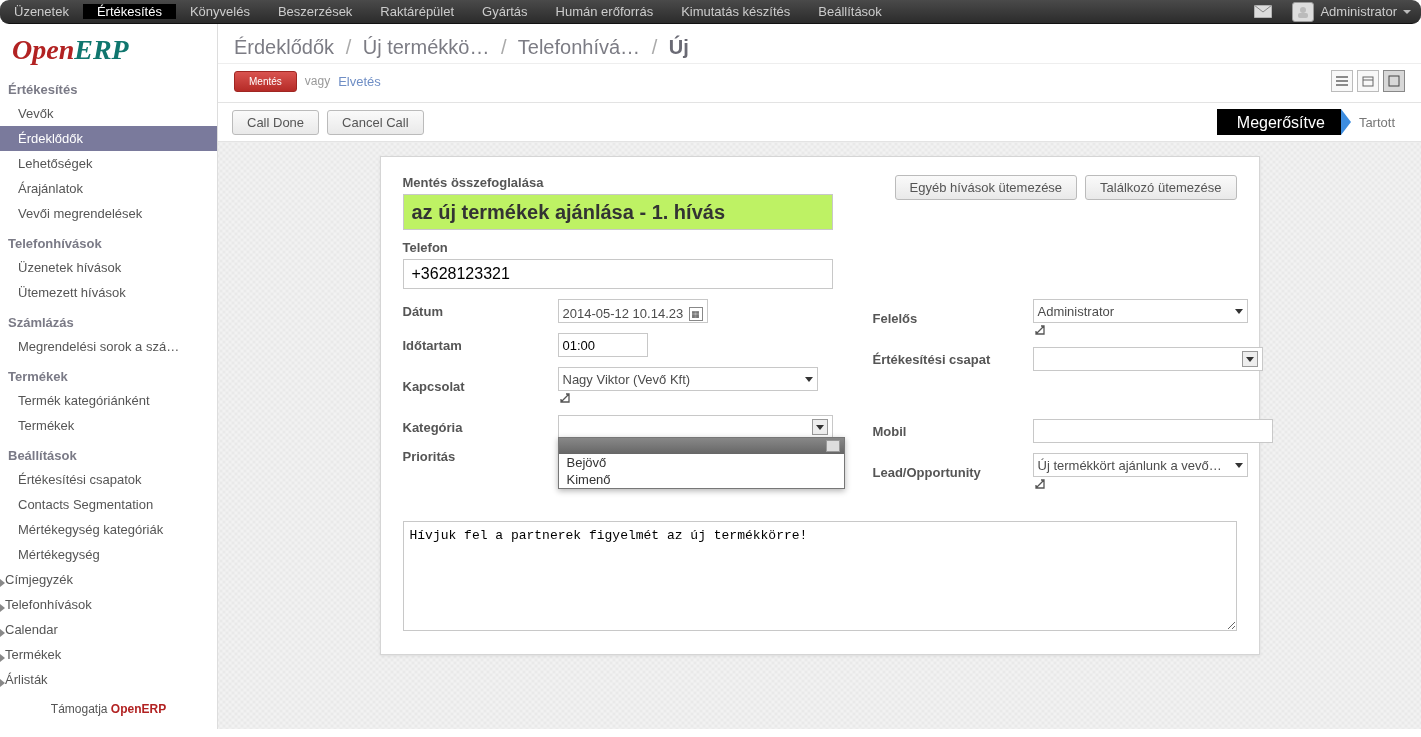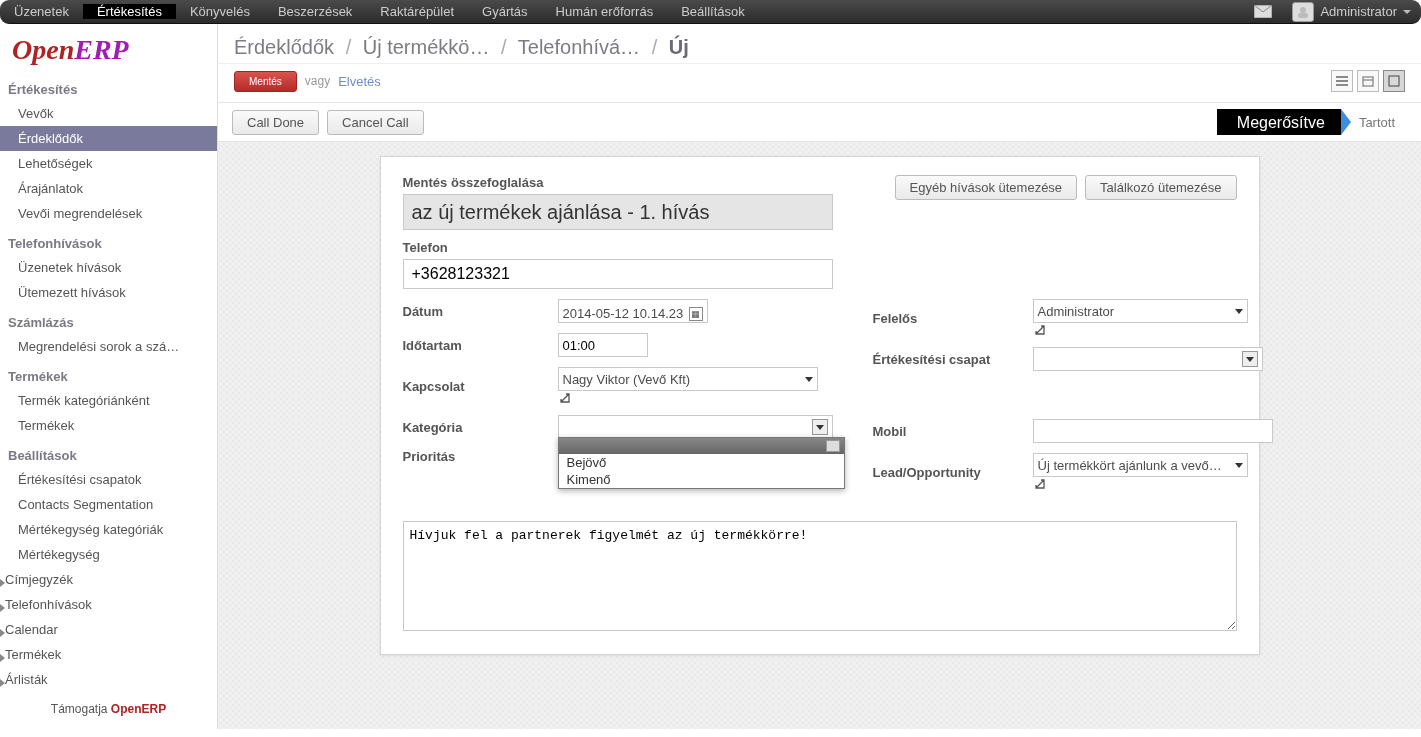--- a/index.html
+++ b/index.html
@@ -17,21 +17,21 @@
 
 
 .layout { display:flex; height: calc(737px - 32px); }
 .sidebar { width: 218px; background:#fff; border-right:1px solid #ddd; overflow-y:auto; padding-bottom:10px; }
 .content { flex:1; background: repeating-conic-gradient(#e9e9e9 0% 25%, #f2f2f2 0% 50%) 50% / 6px 6px; position:relative; overflow:auto; }
 
 
 .logo { padding: 10px 12px 6px; }
 .logo-open { font-family: 'Times New Roman', serif; font-size:28px; font-style:italic; font-weight:bold; }
 .logo-open .o1 { color:#b22222; }
-.logo-open .o2 { color:#a21caf; }
+.logo-open .o2 { color:#0f766e; }
 
 
 .side-section-title { color:#7a7a86; font-weight:bold; padding: 10px 8px 4px; font-size:13px; }
 .side-item { padding: 5px 8px 5px 18px; cursor:pointer; color:#555; font-size:13px; }
 .side-item.active { background:#7a7a9c; color:#fff; }
 .side-item.expandable { padding-left:0; display:flex; align-items:flex-end; }
 .tri { width:0; height:0; border-top:4px solid transparent; border-bottom:4px solid transparent; border-left:5px solid #888; }
 .sidebar-footer { text-align:center; padding:10px 0 6px; color:#555; font-size:12px; }
 .sidebar-footer .oe { color:#b22222; font-weight:bold; }
 
@@ -63,21 +63,21 @@
 
 .sheet-wrap { display:flex; justify-content:center; padding:14px 0 30px; }
 .sheet { width:880px; background:#fff; border:1px solid #d5d5d5; box-shadow:0 1px 3px rgba(0,0,0,.08); padding:18px 22px 20px; position:relative; }
 
 .top-actions-in-sheet { position:absolute; right:22px; top:18px; display:flex; gap:8px;align-items:center;}
 
 .form-row { display:flex; gap:40px; }
 .form-col { flex:1; }
 .field-block { margin-bottom:10px; }
 .field-label { font-weight:bold; color:#555; font-size:13px; margin-bottom:4px; display:block;}
-.big-input { width:430px; height:36px; border:1px solid #c8c8c8; background:#e5e5e5; font-size:20px; padding:2px 8px; color:#333; }
+.big-input { width:430px; height:36px; border:1px solid #c8c8c8; background:#bef264; font-size:20px; padding:2px 8px; color:#333;font-weight:bold; }
 .text-input { width:430px; height:30px; border:1px solid #c8c8c8; font-size:16px; padding:2px 8px; }
 .date-input { width:150px; height:24px; border:1px solid #c8c8c8; font-size:13px; padding:1px 4px; display:inline-flex; align-items:flex-end; justify-content:space-between;}
 .small-input { width:90px; height:24px; border:1px solid #c8c8c8; font-size:13px; padding:1px 4px;}
 .sel-input { width:260px; height:24px; border:1px solid #c8c8c8; font-size:13px; padding:1px 4px; background:#fff; display:inline-flex; align-items:center; justify-content:space-between;}
 .sel-input .sel-caret { width:0; height:0; border-left:4px solid transparent; border-right:4px solid transparent; border-top:5px solid #333;}
 .ext-icon { margin-left:6px; cursor:pointer; color:#555; }
 .mid-input { width:240px; height:24px; border:1px solid #c8c8c8; }
 
 .grid-2col { display:grid; grid-template-columns: 155px 1fr; row-gap:10px; align-items:center; }
 .grid-2col .lab { font-weight:bold; color:#555; font-size:13px;}
@@ -99,20 +99,21 @@
 <body>
 
 <div class="top-nav">
   <div class="nav-item">Üzenetek</div>
   <div class="nav-item active">Értékesítés</div>
   <div class="nav-item">Könyvelés</div>
   <div class="nav-item">Beszerzések</div>
   <div class="nav-item">Raktárépület</div>
   <div class="nav-item">Gyártás</div>
   <div class="nav-item">Humán erőforrás</div>
+  <div class="nav-item">Kimutatás készítés</div>
   <div class="nav-item">Beállítások</div>
   <div class="spacer"></div>
   <div class="mail-icon">
     <svg width="18" height="13" viewBox="0 0 18 13">
         <rect x="0" y="0" width="18" height="13" fill="#ddd" stroke="#888"></rect>
         <path d="M0 0 L9 7 L18 0" fill="none" stroke="#888"></path>
       </svg>
   </div>
   <div class="user">
     <div class="avatar">

